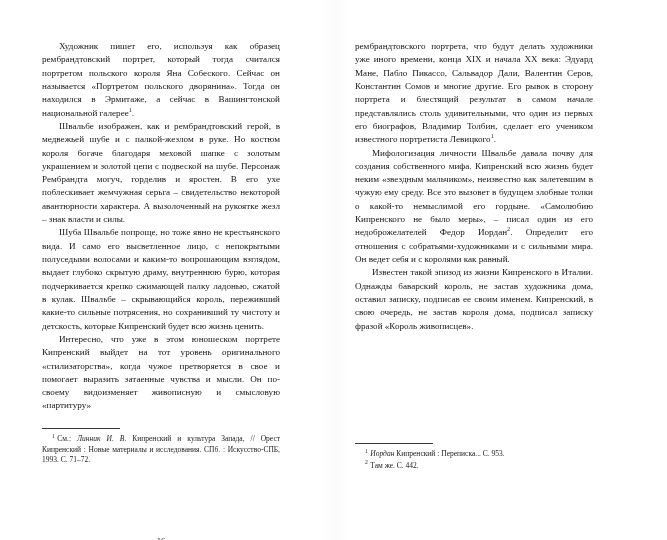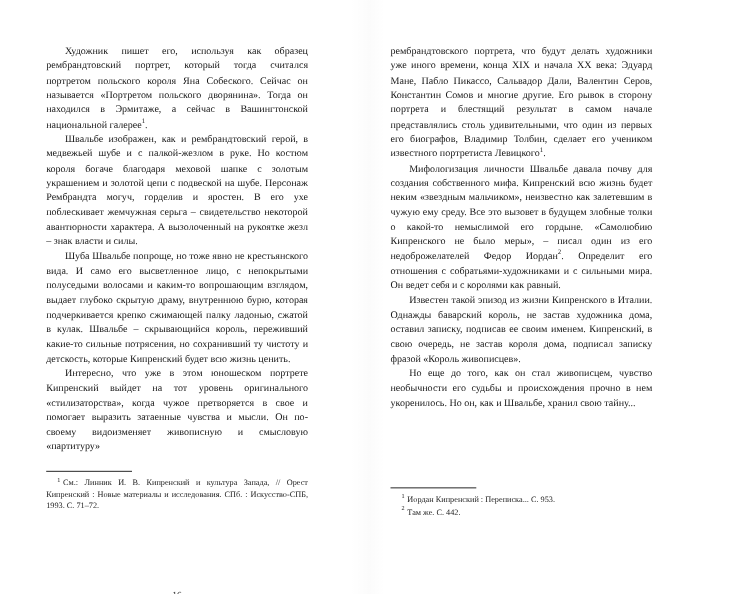--- a/index.html
+++ b/index.html
@@ -91,21 +91,21 @@
   .fn {
     margin: 0 0 1px 0;
     text-indent: 10px;
   }
   .fn .fn-num {
     font-size: 5.6px;
     vertical-align: super;
     line-height: 0;
     margin-right: 2.5px;
   }
-  .fn .it { }
+  .fn .it { font-style: italic; }
 
   .folio {
     position: absolute;
     width: 238px;
     text-align: center;
     font-size: 8.6px;
     color: #1d1d1d;
     margin-top: 40px;
   }
   .page.left  .folio { left: 42px; top: 496px; }
@@ -140,21 +140,20 @@
   <div class="page right">
 
     <div class="textblock">
 
       <p class="para" style="text-indent:0;"><span>рембрандтовского портрета, что будут делать художники уже иного времени, конца XIX и начала XX века: Эдуард Мане, Пабло Пикассо, Сальвадор Дали, Валентин Серов, Константин Сомов и многие другие. Его рывок в сторону портрета и блестящий результат в самом начале представлялись столь удивительными, что один из первых его биографов, Владимир Толбин, сделает его учеником известного портретиста Левицкого</span><sup>1</sup>.</p>
 
       <p class="para"><span>Мифологизация личности Швальбе давала почву для создания собственного мифа. Кипренский всю жизнь будет неким «звездным мальчиком», неизвестно как залетевшим в чужую ему среду. Все это вызовет в будущем злобные толки о какой-то немыслимой его гордыне. «Самолюбию Кипренского не было меры», – писал один из его недоброжелателей Федор Иордан</span><sup>2</sup><span>. Определит его отношения с собратьями-художниками и с сильными мира. Он ведет себя и с королями как равный.</span></p>
 
       <p class="para"><span>Известен такой эпизод из жизни Кипренского в Италии. Однажды баварский король, не застав художника дома, оставил записку, подписав ее своим именем. Кипренский, в свою очередь, не застав короля дома, подписал записку фразой «Король живописцев».</span></p>
 
-      <p class="para"><span>Но еще до того, как он стал живописцем, чувство необычности его судьбы и происхождения прочно в нем укоренилось. Но он, как и Швальбе, хранил свою тайну...</span></p>
 
     </div>
 
     <div class="footnotes">
       <div class="fn-rule"></div>
 
       <p class="fn"><span class="fn-num">1</span><span class="it">Иордан</span><span> Кипренский : Переписка... С. 953.</span></p>
 
       <p class="fn"><span class="fn-num">2</span><span>Там же. С. 442.</span></p>
     </div>

